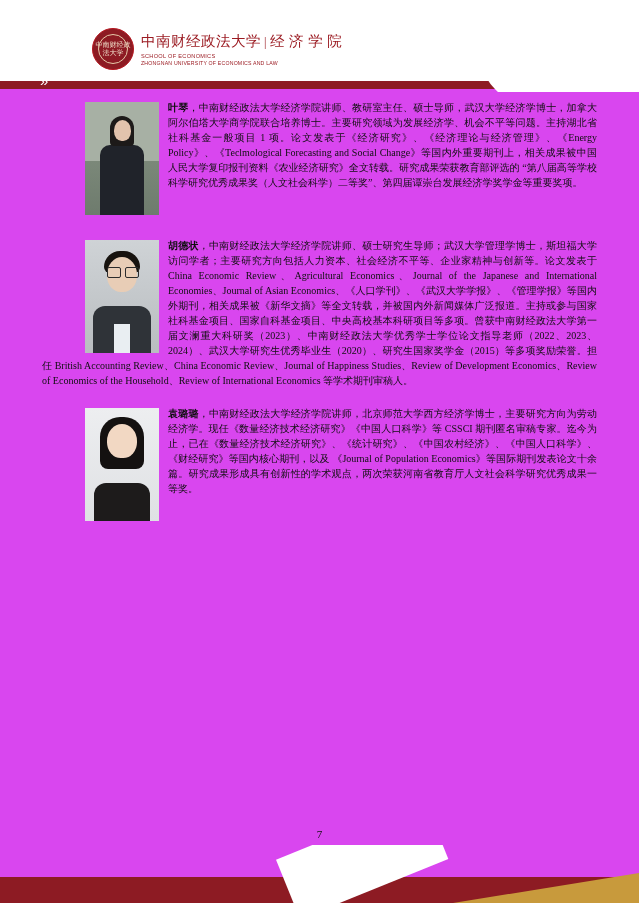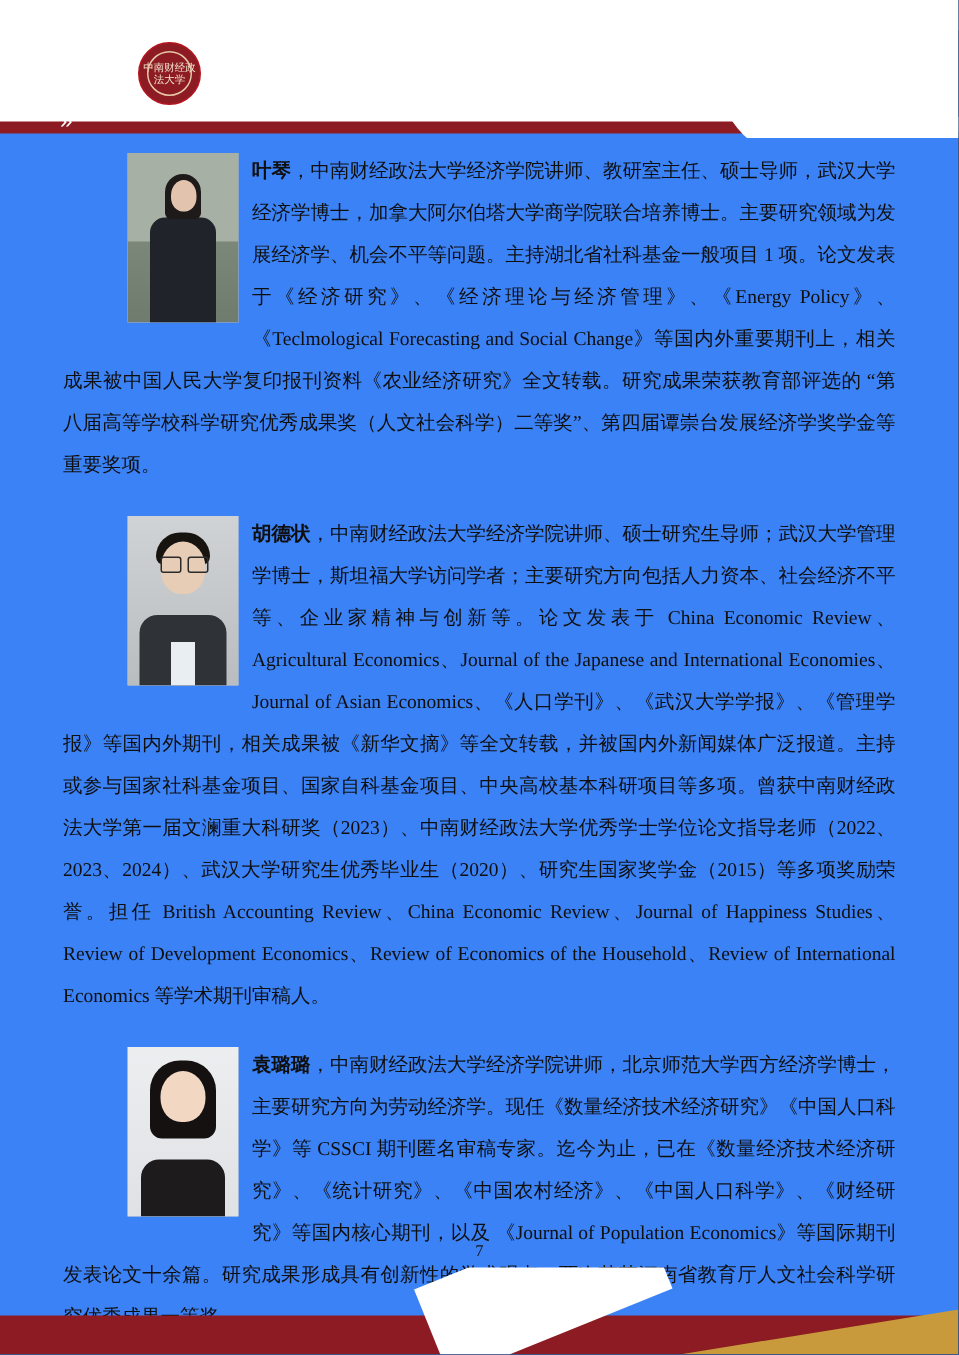--- a/index.html
+++ b/index.html
@@ -4,21 +4,21 @@
 <style>
   html, body {
     margin: 0;
     padding: 0;
     background: #3a3a3a;
   }
   .page {
     position: relative;
     width: 639px;
     height: 903px;
-    background: #3b82f6;
+    background: #d946ef;
     overflow: hidden;
     font-family: "Liberation Serif", serif;
   }
 
   
   .header {
     position: absolute;
     top: 0; left: 0;
     width: 639px;
     height: 88px;
@@ -177,22 +177,22 @@
   .portrait {
     float: left;
     width: 74px;
     height: 113px;
     margin: 2px 9px 2px 43px;
     background: #c9c9c9;
     overflow: hidden;
     position: relative;
   }
   .entry-text {
-    font-size: 13px;
-    line-height: 28px;
+    font-size: 10px;
+    line-height: 15px;
     color: #0f0f0f;
     text-align: justify;
     text-justify: inter-ideograph;
     text-indent: 0;
   }
   .entry-text .nm {
     font-weight: bold;
   }
 
   
@@ -261,20 +261,27 @@
 <body>
 
 <div class="page">
 
   <div class="header">
     <div class="header-band"></div>
 
     <div class="logo-wrap">
       <div class="seal">
         <div class="seal-inner">中南财经政法大学</div>
+      </div>
+      <div class="uni-text">
+        <div class="uni-cn">
+          <span>中南财经政法大学</span><span class="sep">|</span><span>经 济 学 院</span>
+        </div>
+        <div class="uni-en1">SCHOOL OF ECONOMICS</div>
+        <div class="uni-en2">ZHONGNAN UNIVERSITY OF ECONOMICS AND LAW</div>
       </div>
     </div>
 
   </div>
 
   <div class="header-rule">
     <div class="bar"></div>
     <div class="curve"></div>
     <div class="curve2"></div>
   </div>

